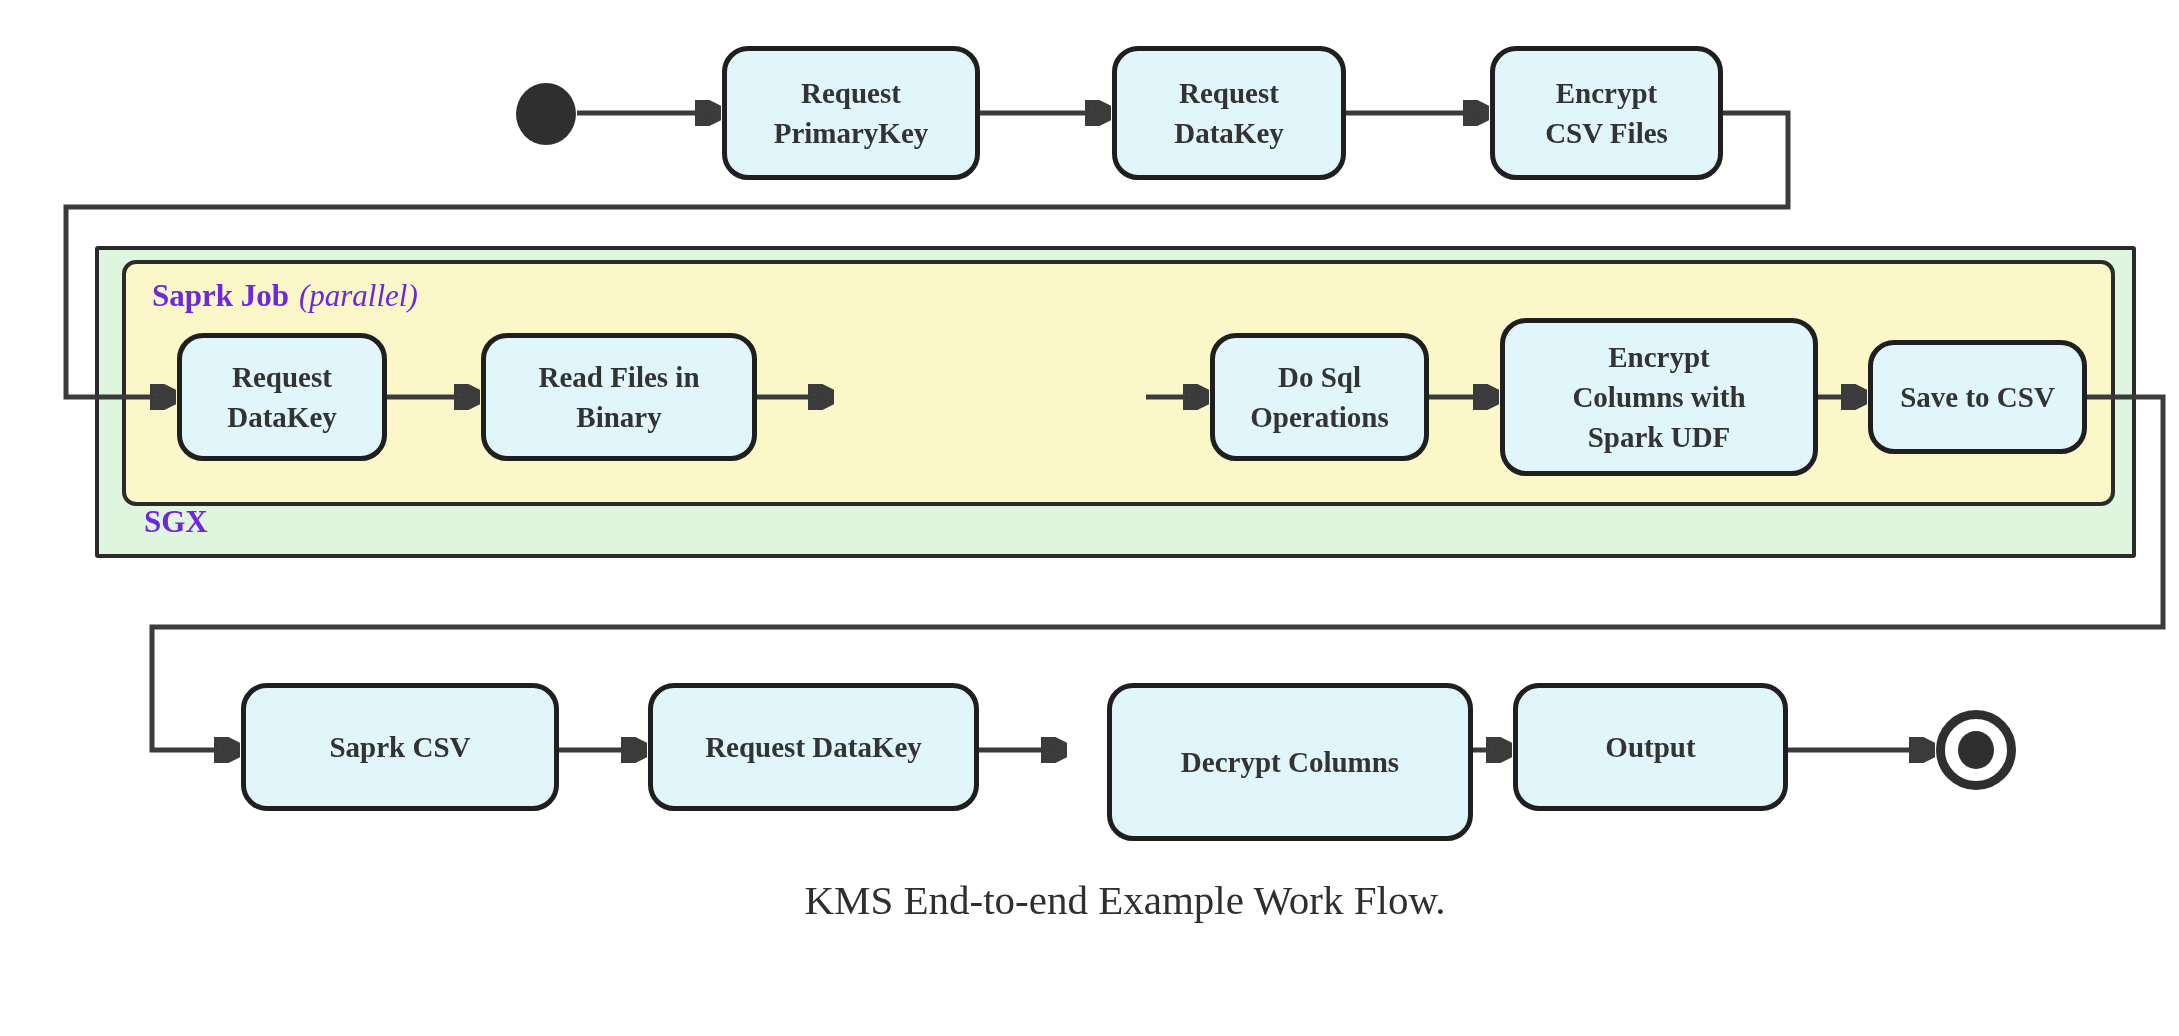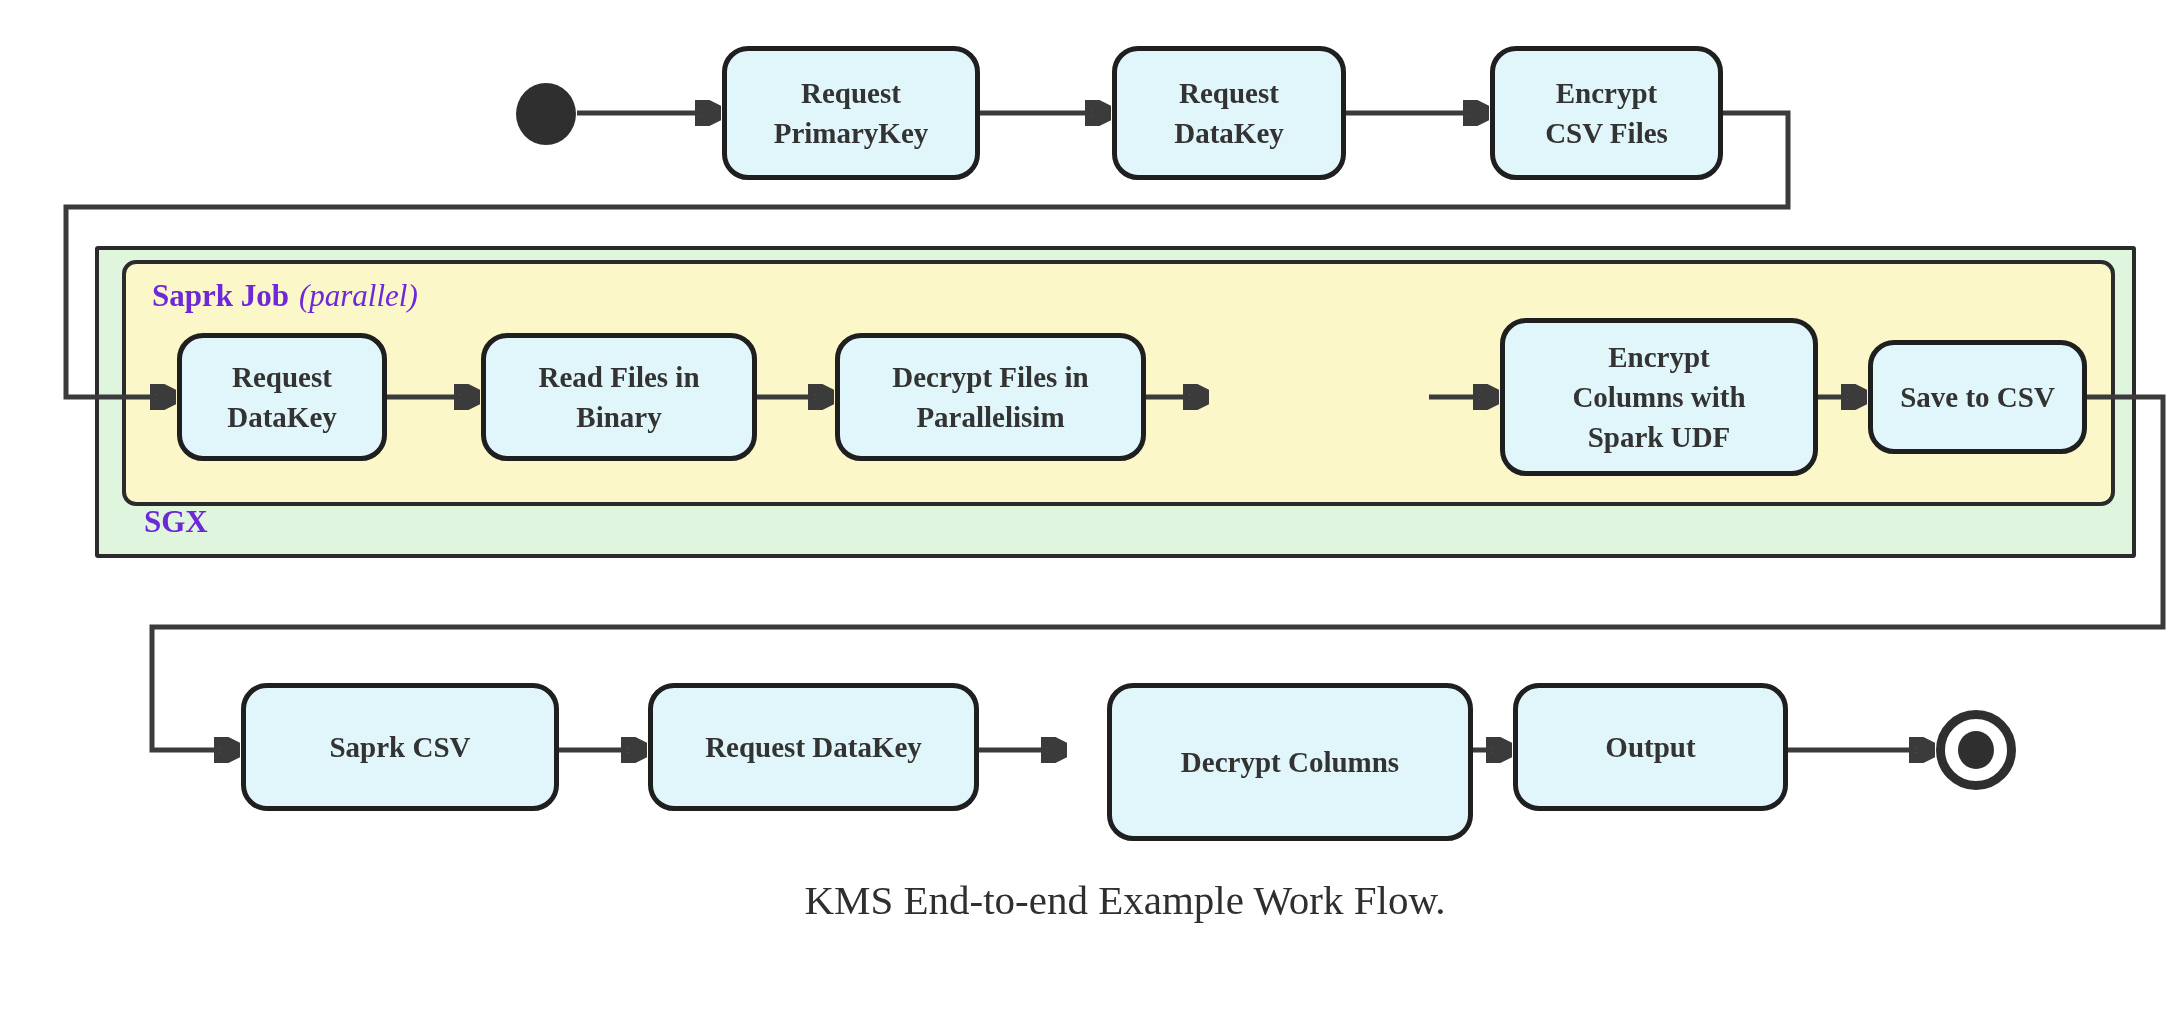--- a/index.html
+++ b/index.html
@@ -143,22 +143,22 @@
 PrimaryKey</div>
   <div class="node" style="left:1112px;top:46px;width:234px;height:134px;">Request
 DataKey</div>
   <div class="node" style="left:1490px;top:46px;width:233px;height:134px;">Encrypt
 CSV Files</div>
 
   <div class="node" style="left:177px;top:333px;width:210px;height:128px;">Request
 DataKey</div>
   <div class="node" style="left:481px;top:333px;width:276px;height:128px;">Read Files in
 Binary</div>
-  <div class="node" style="left:835px;top:333px;width:311px;height:128px;">Decrypt Files in
-Parallelisim</div>
+  <div class="node" style="left:1210px;top:333px;width:219px;height:128px;">Do Sql
+Operations</div>
   <div class="node" style="left:1500px;top:318px;width:318px;height:158px;">Encrypt
 Columns with
 Spark UDF</div>
   <div class="node" style="left:1868px;top:340px;width:219px;height:114px;">Save to CSV</div>
 
   <div class="node" style="left:241px;top:683px;width:318px;height:128px;">Saprk CSV</div>
   <div class="node" style="left:648px;top:683px;width:331px;height:128px;">Request DataKey</div>
   <div class="node" style="left:1107px;top:683px;width:366px;height:158px;">Decrypt Columns</div>
   <div class="node" style="left:1513px;top:683px;width:275px;height:128px;">Output</div>
 

